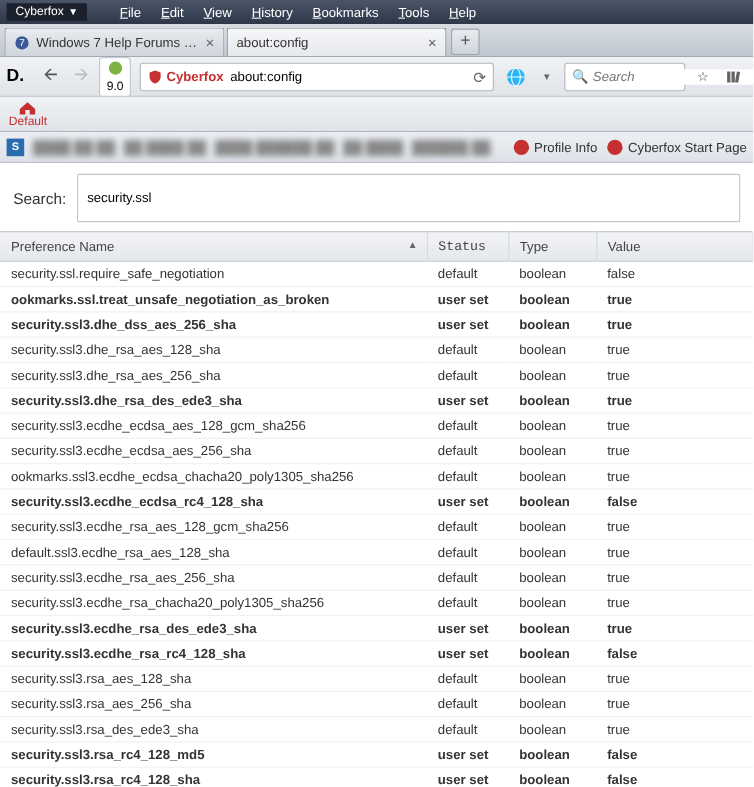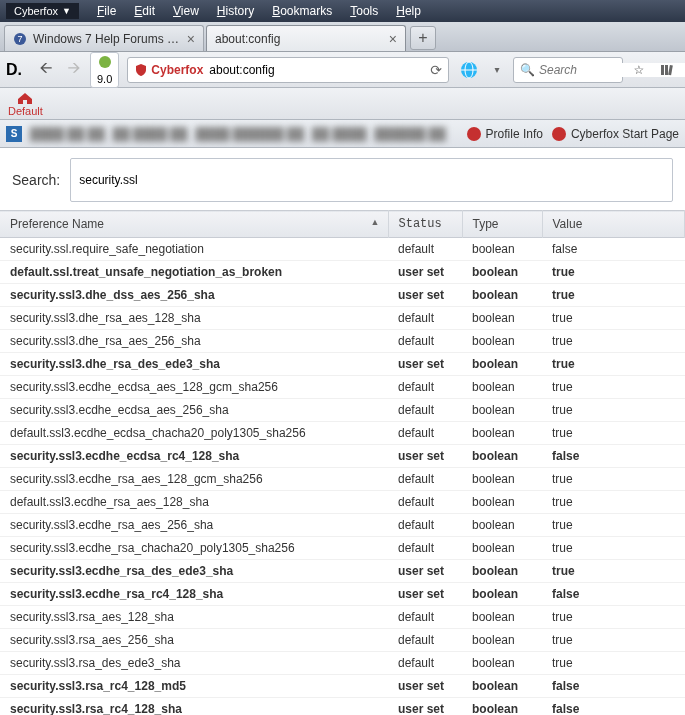--- a/index.html
+++ b/index.html
@@ -2,21 +2,21 @@
 <html><head>
 <meta charset="utf-8">
 <style>
 * { margin: 0; padding: 0; box-sizing: border-box; font-family: "Segoe UI", Tahoma, sans-serif; }
 body { width: 685px; height: 715px; background: #fff; overflow: hidden; font-size: 12px; }
 
 
 .titlebar { background: linear-gradient(#4a5568, #2d3748); height: 22px; display: flex; align-items: center; padding: 0 6px; }
 .titlebar-app { background: #1a202c; color: #fff; padding: 2px 8px; font-size: 11px; display: flex; align-items: center; gap: 4px; cursor: pointer; }
 .titlebar-app .arrow { font-size: 9px; }
-.menubar { display: flex; gap: 2px; margin-left: 10px; }
+.menubar { display: flex; gap: 2px; margin-left: 22px; }
 .menubar-item { color: #fff; font-size: 12px; padding: 2px 8px; cursor: pointer; }
 .menubar-item span { text-decoration: underline; }
 
 
 .tabstrip { background: linear-gradient(#d8dde3, #c0c6cf); height: 30px; display: flex; align-items: flex-end; padding: 0 4px; border-bottom: 1px solid #9aa0a8; }
 .tab { height: 26px; display: flex; align-items: center; padding: 0 8px; font-size: 12px; color: #333; border-radius: 3px 3px 0 0; margin-right: 2px; min-width: 200px; max-width: 200px; position: relative; }
 .tab.inactive { background: linear-gradient(#e8ebef, #d0d5dc); border: 1px solid #a0a6ae; border-bottom: none; }
 .tab.active { background: linear-gradient(#f5f6f8, #e6e9ed); border: 1px solid #8a9098; border-bottom: none; }
 .tab-title { flex: 1; white-space: nowrap; overflow: hidden; text-overflow: ellipsis; }
 .tab-close { color: #666; font-size: 14px; cursor: pointer; margin-left: 6px; }
@@ -211,21 +211,21 @@
     </tr>
   </thead>
   <tbody id="pref-body">
       <tr class="pref-row">
         <td>security.ssl.require_safe_negotiation</td>
         <td>default</td>
         <td>boolean</td>
         <td>false</td>
       </tr>
       <tr class="pref-row bold">
-        <td>default.ssl.treat_unsafe_negotiation_as_broken</td>
+        <td>ookmarks.ssl.treat_unsafe_negotiation_as_broken</td>
         <td>user set</td>
         <td>boolean</td>
         <td>true</td>
       </tr>
       <tr class="pref-row bold">
         <td>security.ssl3.dhe_dss_aes_256_sha</td>
         <td>user set</td>
         <td>boolean</td>
         <td>true</td>
       </tr>
@@ -253,21 +253,21 @@
         <td>boolean</td>
         <td>true</td>
       </tr>
       <tr class="pref-row">
         <td>security.ssl3.ecdhe_ecdsa_aes_256_sha</td>
         <td>default</td>
         <td>boolean</td>
         <td>true</td>
       </tr>
       <tr class="pref-row">
-        <td>default.ssl3.ecdhe_ecdsa_chacha20_poly1305_sha256</td>
+        <td>ookmarks.ssl3.ecdhe_ecdsa_chacha20_poly1305_sha256</td>
         <td>default</td>
         <td>boolean</td>
         <td>true</td>
       </tr>
       <tr class="pref-row bold">
         <td>security.ssl3.ecdhe_ecdsa_rc4_128_sha</td>
         <td>user set</td>
         <td>boolean</td>
         <td>false</td>
       </tr>

